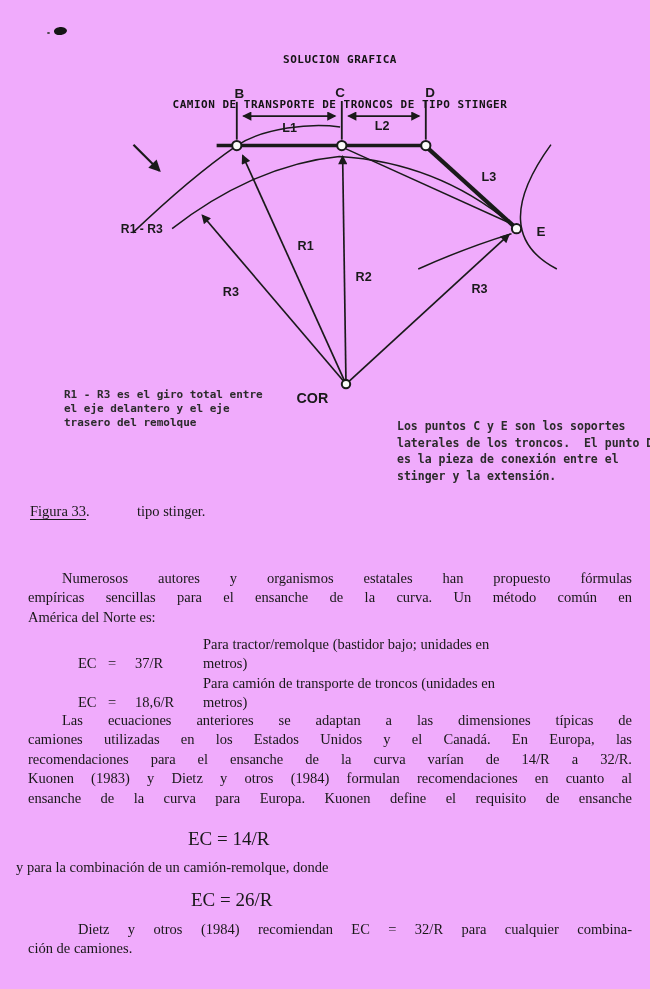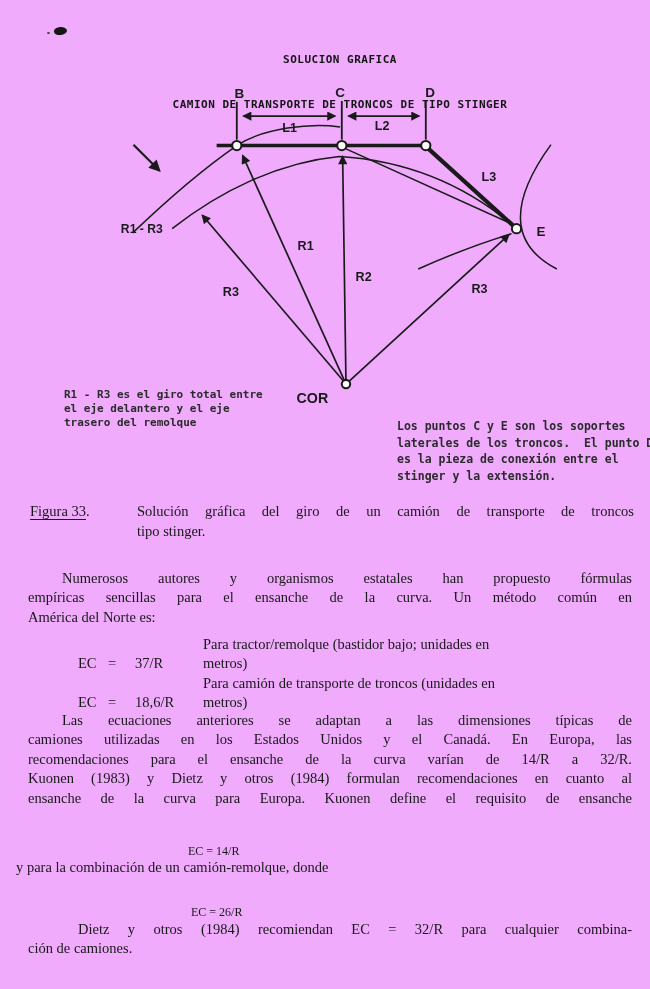--- a/index.html
+++ b/index.html
@@ -44,21 +44,21 @@
   .ind{padding-left:34px;}
   .ind2{padding-left:50px;}
   .p1{top:569px;} .p2{top:711px;} .p3{top:920px;}
   .formulas{top:635px;}
   .formula-row{display:flex;align-items:flex-end;}
   .f-lhs{margin-left:50px;width:30px;}
   .f-eq{width:27px;}
   .f-rhs{width:68px;}
   .f-desc{width:429px;}
   .f-desc div{white-space:pre;}
-  .eq-center{position:absolute;font-size:12px;color:#181818;white-space:pre;margin-top:16px;}
+  .eq-center{position:absolute;font-size:19px;color:#181818;white-space:pre;}
   .eq1{left:188px;top:828px;}
   .eq2{left:191px;top:889px;}
   .connector{position:absolute;left:16px;top:859px;font-size:14.5px;color:#181818;white-space:pre;}
 </style>
 </head>
 <body>
 
 <div class="page">
 
   <div class="doc-title">
@@ -135,21 +135,20 @@
   <div class="note note-right">
     <div class="note-line">Los puntos C y E son los soportes</div>
     <div class="note-line">laterales de los troncos.  El punto D</div>
     <div class="note-line">es la pieza de conexión entre el</div>
     <div class="note-line">stinger y la extensión.</div>
   </div>
 
   <div class="caption">
     <div class="caption-label"><span class="ul">Figura 33</span><span>.</span></div>
     <div class="caption-text">
-      <div class="bl jl">Solución gráfica del giro de un camión de transporte de troncos</div>
       <div>tipo stinger.</div>
     </div>
   </div>
 
   <div class="bodyblock p1">
     <div class="bl jl ind">Numerosos autores y organismos estatales han propuesto fórmulas</div>
     <div class="bl jl">empíricas sencillas para el ensanche de la curva.  Un método común en</div>
     <div class="bl">América del Norte es:</div>
   </div>
 

